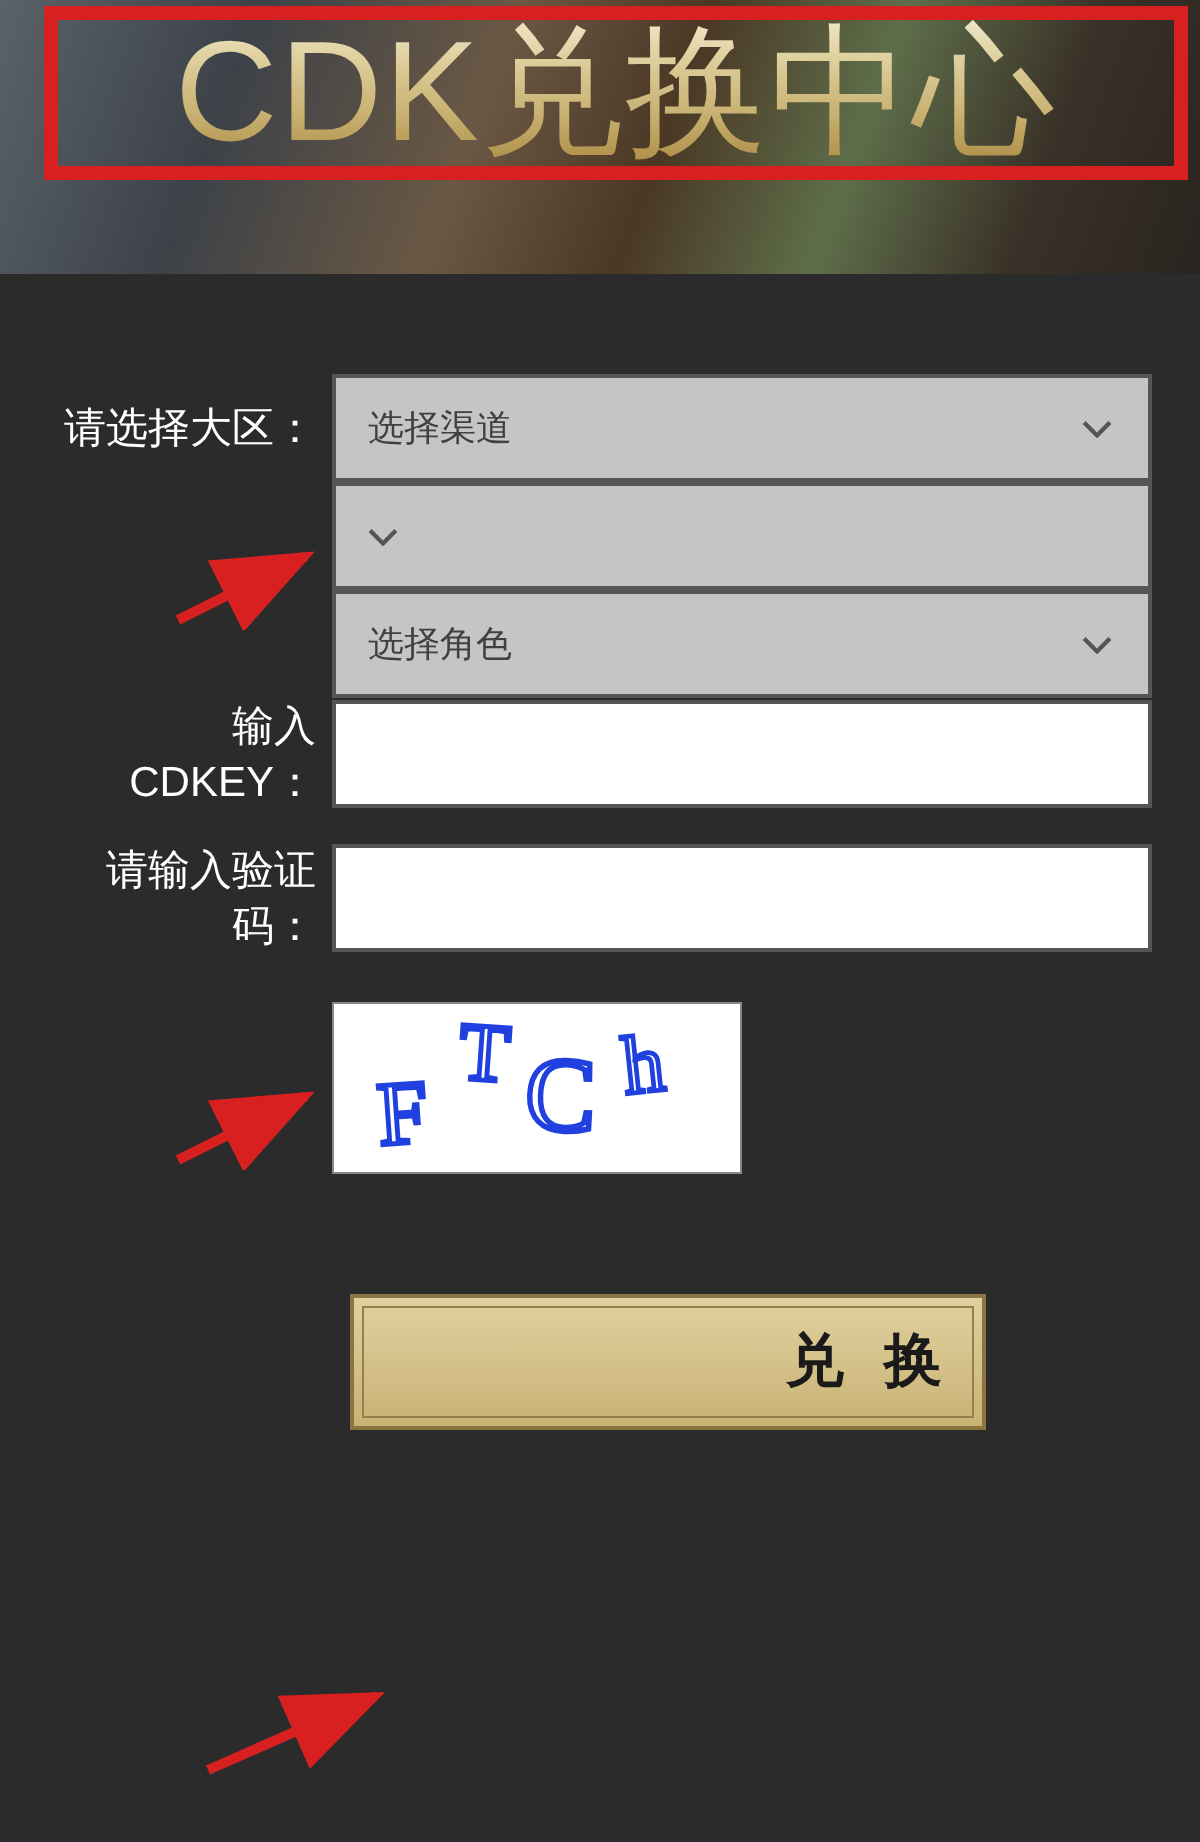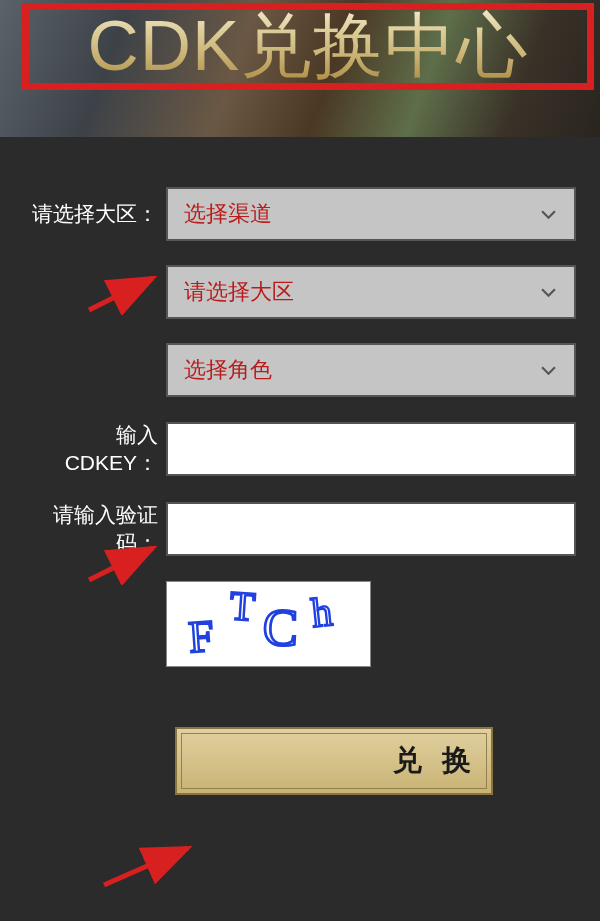--- a/index.html
+++ b/index.html
@@ -46,21 +46,20 @@
       color: transparent;
       white-space: nowrap;
     }
     .form-area {
       background: #2b2b2b;
       padding: 50px 24px 0 24px;
     }
     .row {
       display: flex;
       align-items: center;
-      margin-bottom: 24px;
     }
     .row.tight { margin-bottom: 24px; margin-top: 16px; }
     .label {
       width: 142px;
       color: #ffffff;
       font-size: 21px;
       text-align: right;
       padding-right: 8px;
       flex-shrink: 0;
     }
@@ -70,22 +69,22 @@
       height: 54px;
       background: #c5c5c5;
       border: 2px solid #555;
       display: flex;
       align-items: center;
       justify-content: space-between;
       padding: 0 18px 0 16px;
       cursor: pointer;
     }
     .select-text {
-      color: #b91c1c;
-      font-size: 22px;
+      color: #404040;
+      font-size: 18px;
     }
     .chevron {
       width: 15px;
       height: 9px;
     }
     .chevron svg { display: block; }
     .input {
       flex: 1;
       height: 54px;
       background: #ffffff;
@@ -177,21 +176,20 @@
             <path d="M1 1 L7 7 L13 1" stroke="#555" stroke-width="2" fill="none"></path>
           </svg>
       </span>
     </div>
   </div>
 
 
   <div class="row">
     <div class="label empty"></div>
     <div class="select">
-      <span class="select-text">请选择大区</span>
       <span class="chevron">
         <svg viewBox="0 0 14 8" width="15" height="9">
             <path d="M1 1 L7 7 L13 1" stroke="#555" stroke-width="2" fill="none"></path>
           </svg>
       </span>
     </div>
   </div>
 
   <div class="row">
     <div class="label empty"></div>

